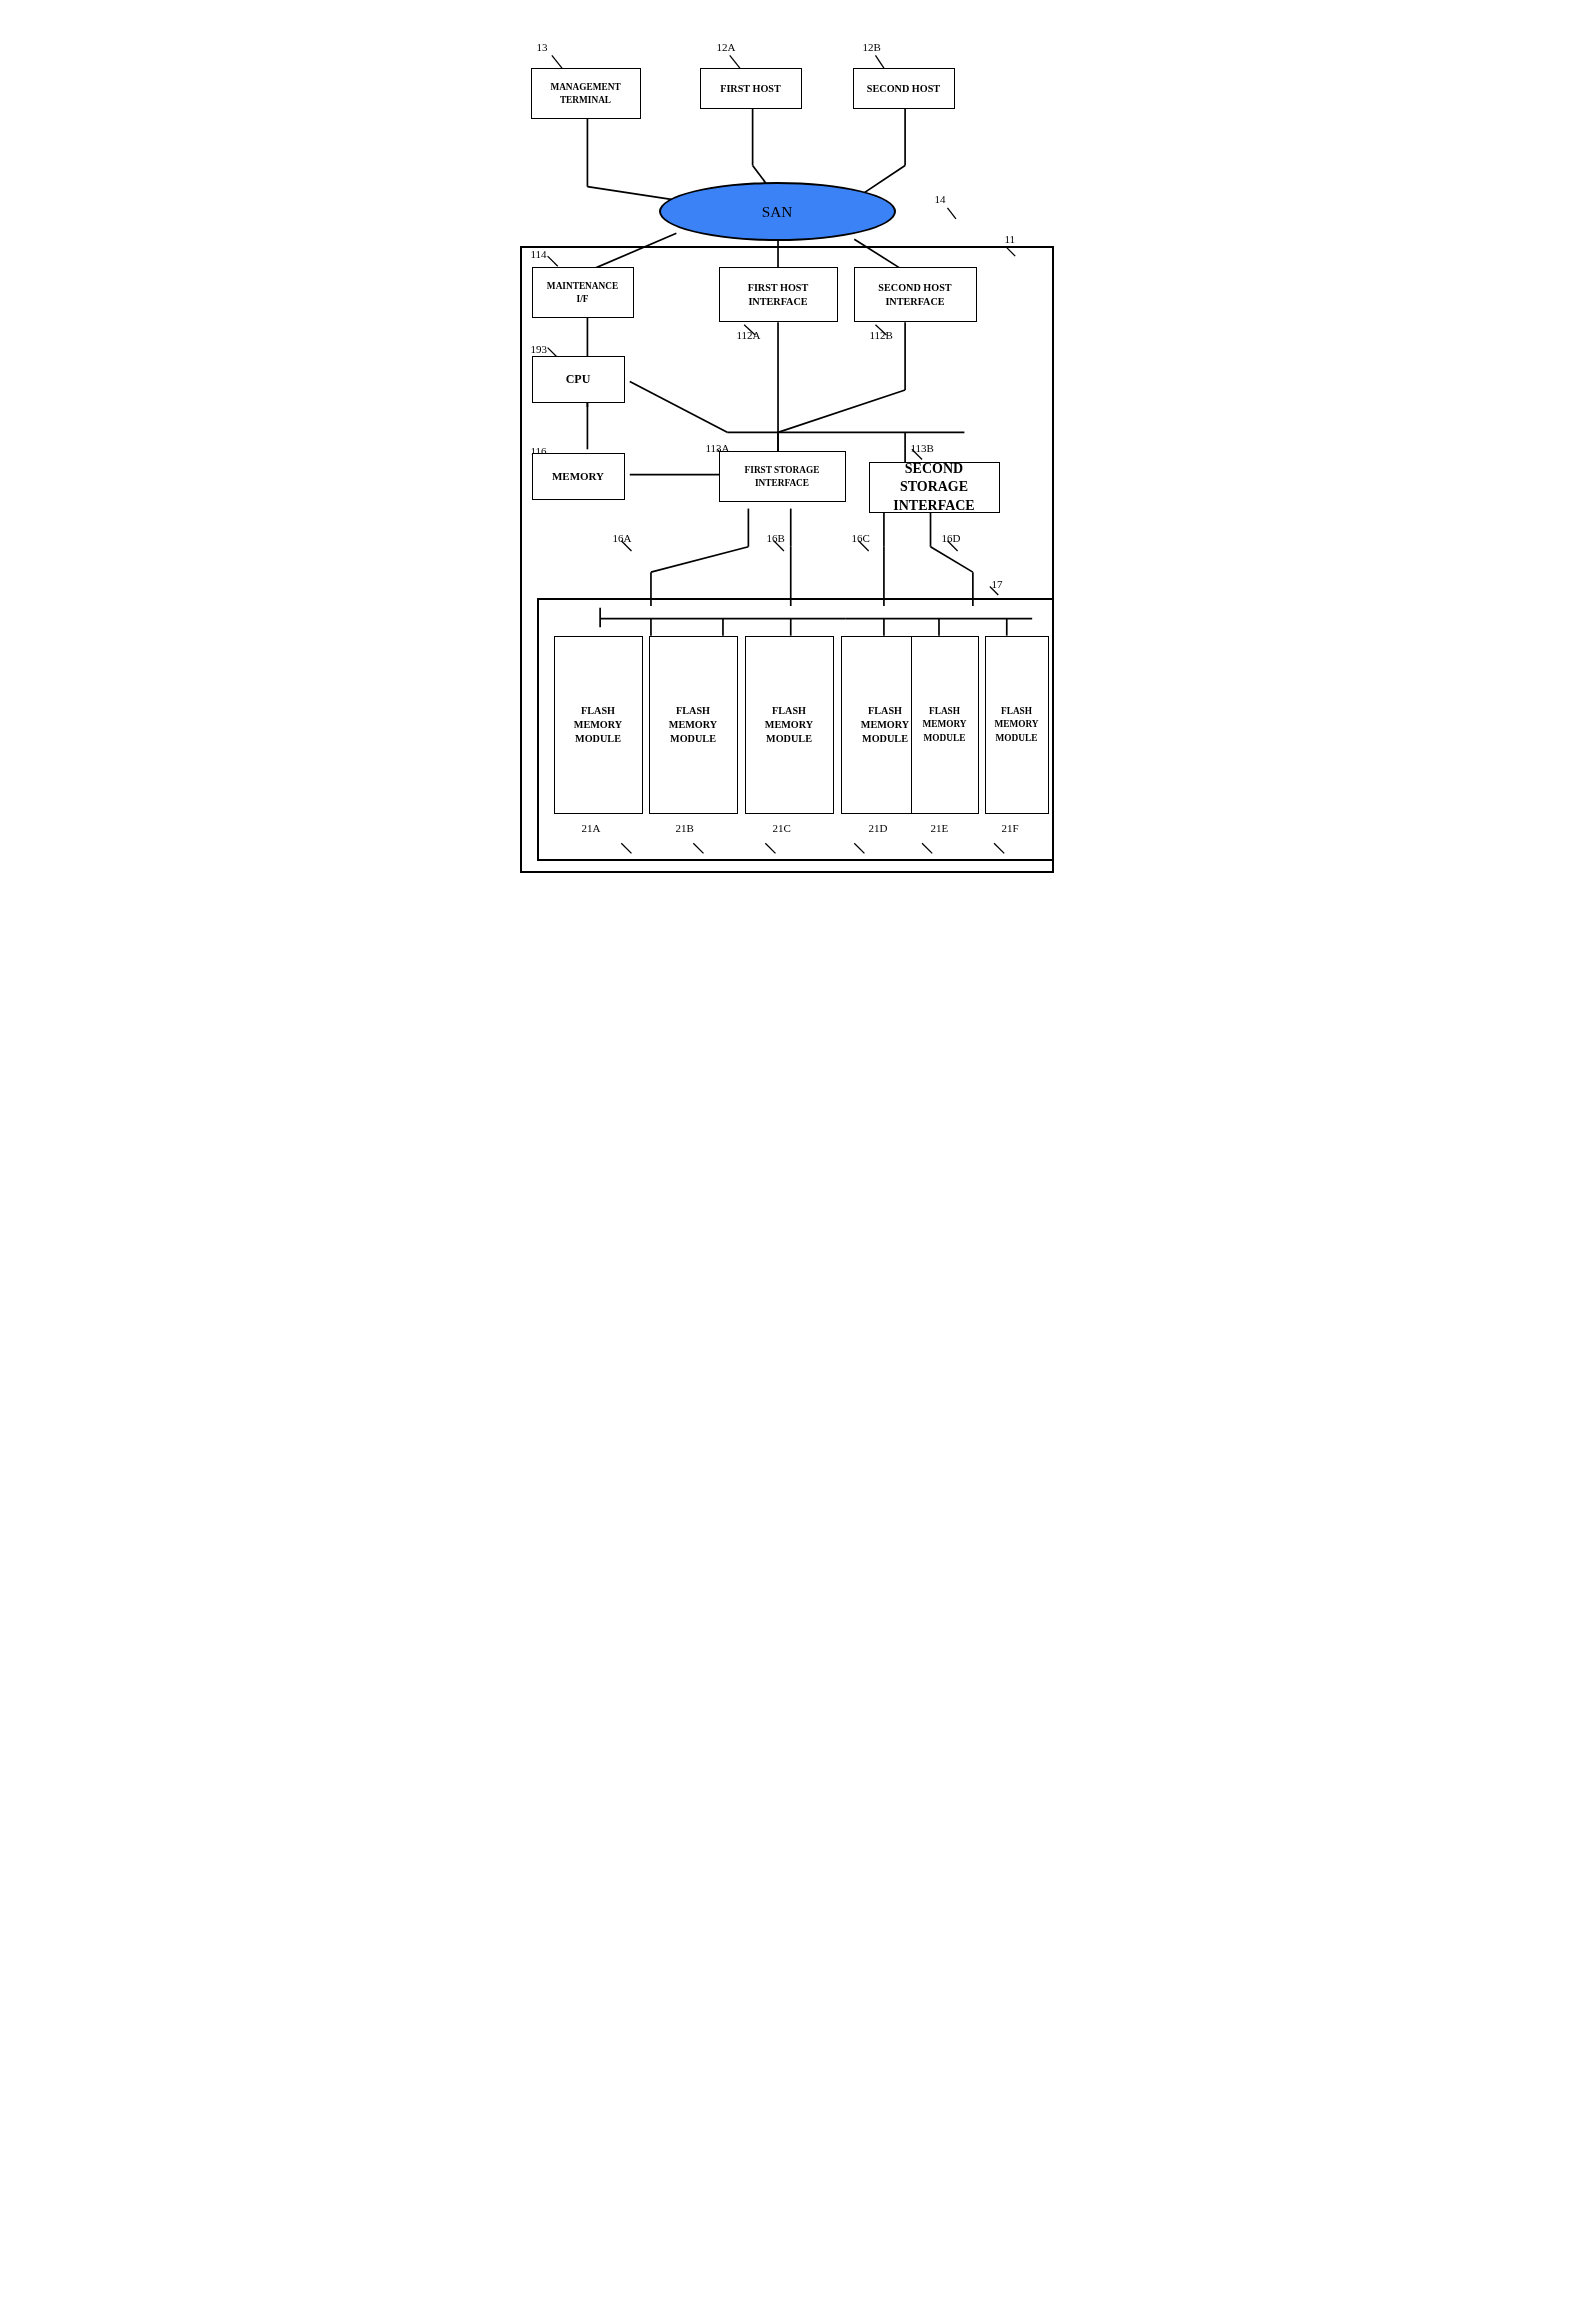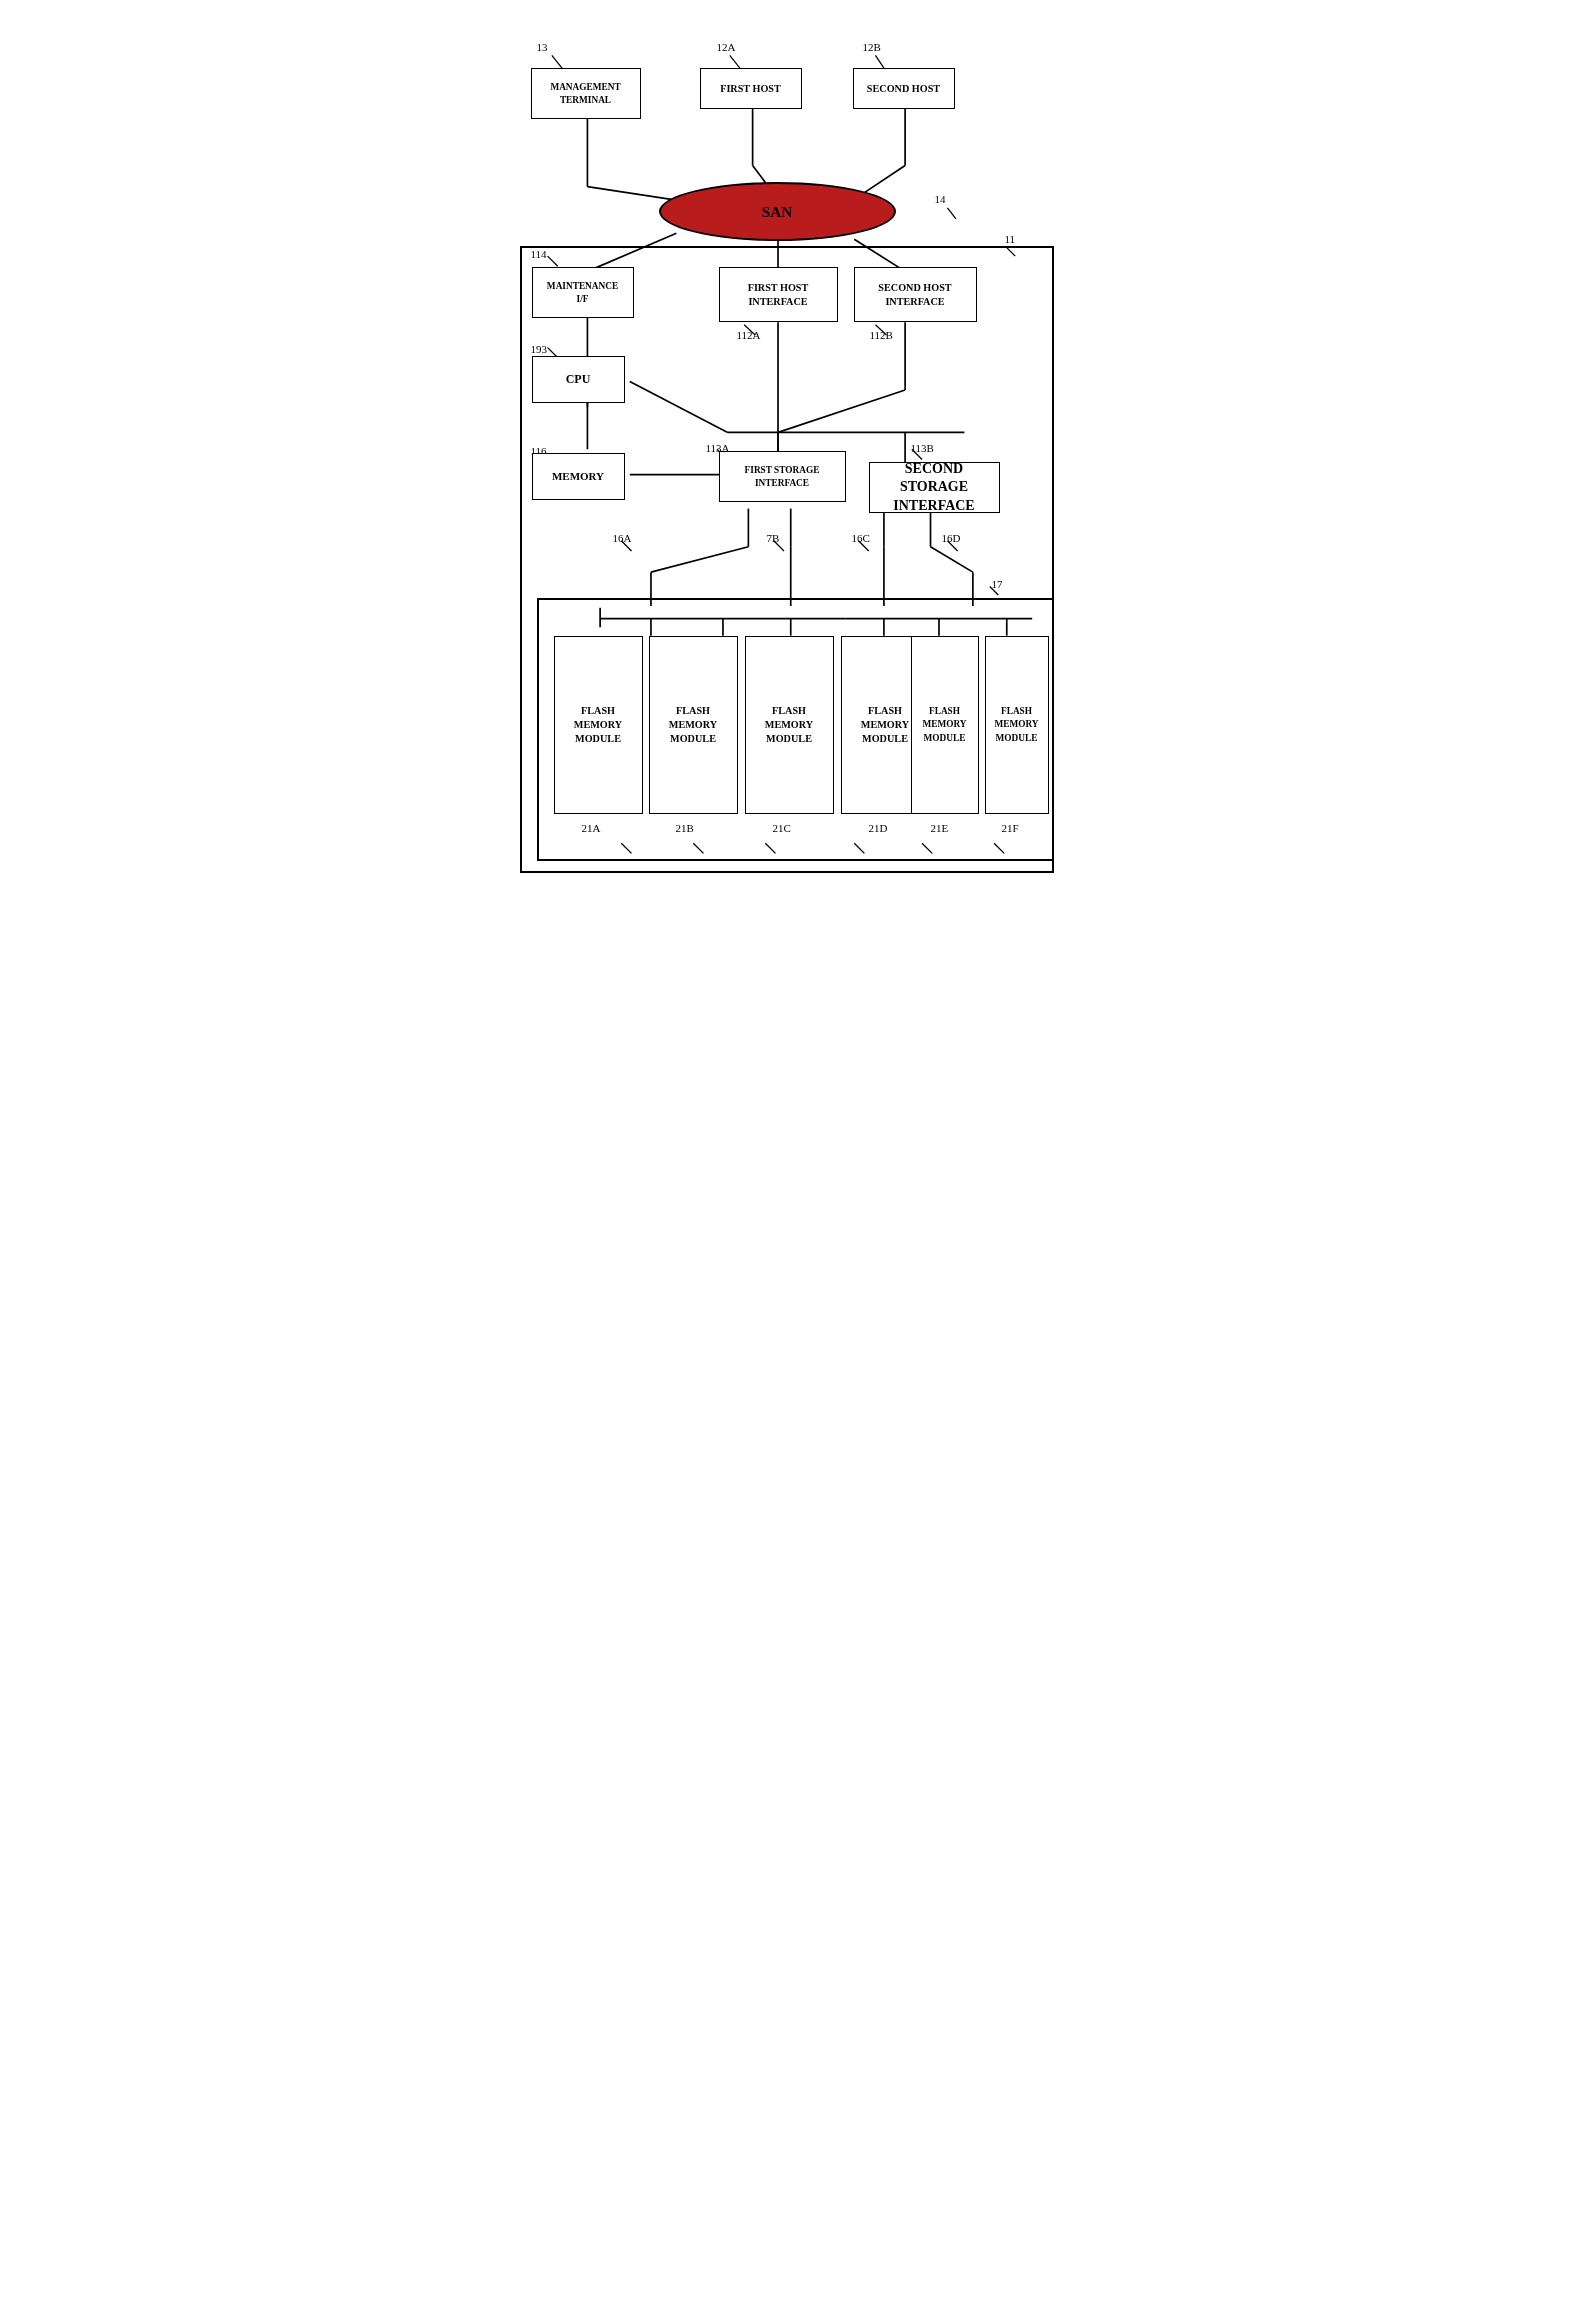--- a/index.html
+++ b/index.html
@@ -51,22 +51,22 @@
     }
     
     .san-ellipse {
       position: absolute;
       border: 2.5px solid #000;
       border-radius: 50%;
       display: flex;
       align-items: center;
       justify-content: center;
       font-size: 15.3px;
-      font-weight: bold;
-      background: #b91c1c;
+      font-weight: normal;
+      background: #3b82f6;
     }
     
     .svg-overlay {
       position: absolute;
       top: 0; left: 0;
       width: 100%;
       height: 100%;
       pointer-events: none;
     }
     
@@ -240,21 +240,21 @@
     <span class="ref" style="left:216px; top:425px;">113A</span>
 
     <span class="ref" style="left:421px; top:425px;">113B</span>
 
     <div class="box" style="left:229px; top:434px; width:127px; height:51px; font-size:9.3px;">FIRST STORAGE<br>INTERFACE</div>
 
     <div class="box" style="left:379px; top:445px; width:131px; height:51px; font-size:14px;">SECOND STORAGE<br>INTERFACE</div>
 
     <span class="ref" style="left:123px; top:515px;">16A</span>
 
-    <span class="ref" style="left:277px; top:515px;">7B</span>
+    <span class="ref" style="left:277px; top:515px;">16B</span>
 
     <span class="ref" style="left:362px; top:515px;">16C</span>
 
     <span class="ref" style="left:452px; top:515px;">16D</span>
 
     <span class="ref" style="left:502px; top:561px;">17</span>
 
     <div class="outer-box" style="left:47px; top:581px; width:517px; height:263px;"></div>
 
     <div class="box" style="left:64px; top:619px; width:89px; height:178px; font-size:10.2px; line-height:1.4;">FLASH<br>MEMORY<br>MODULE</div>

